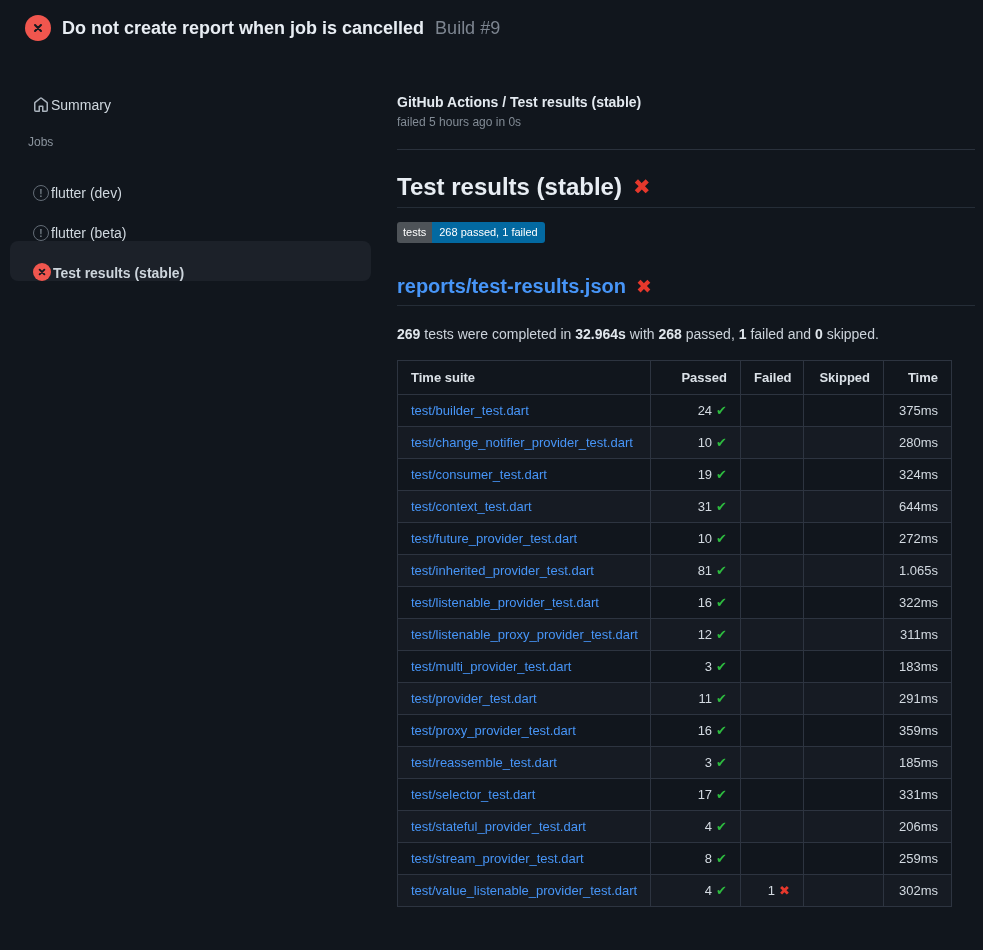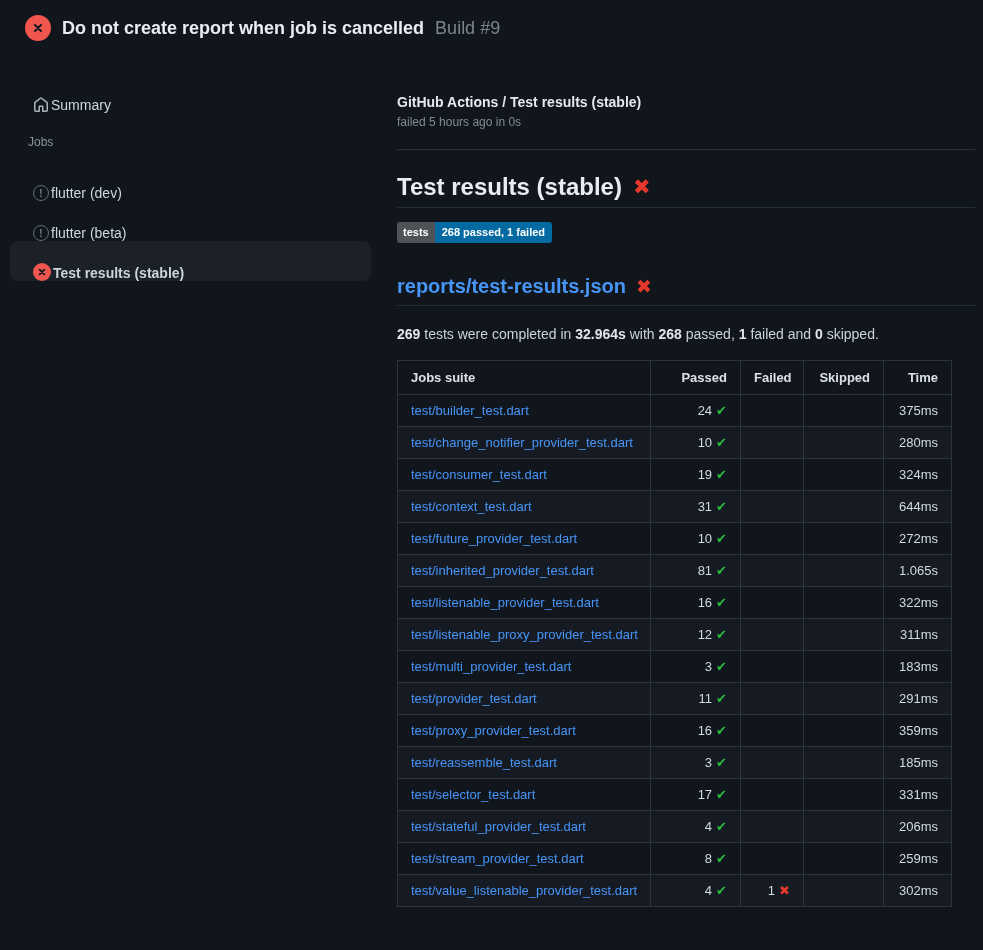--- a/index.html
+++ b/index.html
@@ -32,21 +32,21 @@
   main { flex:1; min-width:0; padding:38px 8px 0 16px; }
   .breadcrumb { font-size:14px; font-weight:700; color:#e4eaf0; }
   .status-line { margin-top:5px; font-size:12px; color:#828b95; }
   .top-divider { border:0; border-top:1px solid #2a313c; margin:20px 0 0 0; }
   .h1-row { display:flex; align-items:center; gap:11px; margin-top:22px; padding-bottom:5px; border-bottom:1px solid #252d37; }
   .h1-text { font-size:24px; line-height:30px; font-weight:700; color:#e8edf3; }
   .cross { color:#e6382c; font-weight:700; font-family:"DejaVu Sans", sans-serif; line-height:1; }
   .cross.h1x { font-size:21px; }
   .cross.h2x { font-size:19px; }
   .cross.cellx { font-size:13px; margin-left:4px; }
-  .badge { display:inline-flex; margin-top:14px; border-radius:3px; overflow:hidden; font-size:11px; font-weight:700; line-height:1; }
+  .badge { display:inline-flex; margin-top:14px; border-radius:3px; overflow:hidden; font-size:11px; font-weight:400; line-height:1; }
   .badge-label { background:#4e5358; color:#ffffff; padding:5px 6px; }
   .badge-value { background:#0369a1; color:#ffffff; padding:5px 7px; }
   .h2-row { display:flex; align-items:center; gap:10px; margin-top:30px; padding-bottom:6px; border-bottom:1px solid #252d37; }
   .h2-link { font-size:20px; line-height:26px; font-weight:700; color:#4795f7; text-decoration:none; }
   .summary-p { margin:20px 0 0 0; font-size:14px; color:#ccd3db; }
   .summary-p b { color:#e0e6ec; }
   
   table { margin-top:18px; border-collapse:collapse; table-layout:fixed; width:554px; font-size:13px; }
   th, td { border:1px solid #2d3440; overflow:hidden; white-space:nowrap; }
   th { padding:9px 13px; font-weight:700; color:#dbe1e7; text-align:left; }
@@ -136,21 +136,21 @@
     <table>
       <colgroup>
         <col style="width:253px">
           <col style="width:90px">
           <col style="width:63px">
           <col style="width:80px">
           <col style="width:68px">
       </colgroup>
       <thead>
         <tr>
-          <th>Jobs suite</th>
+          <th>Time suite</th>
           <th class="num">Passed</th>
           <th class="num">Failed</th>
           <th class="num">Skipped</th>
           <th class="num">Time</th>
         </tr>
       </thead>
       <tbody>
 
           <tr>
             <td class="suite"><a>test/builder_test.dart</a></td>

